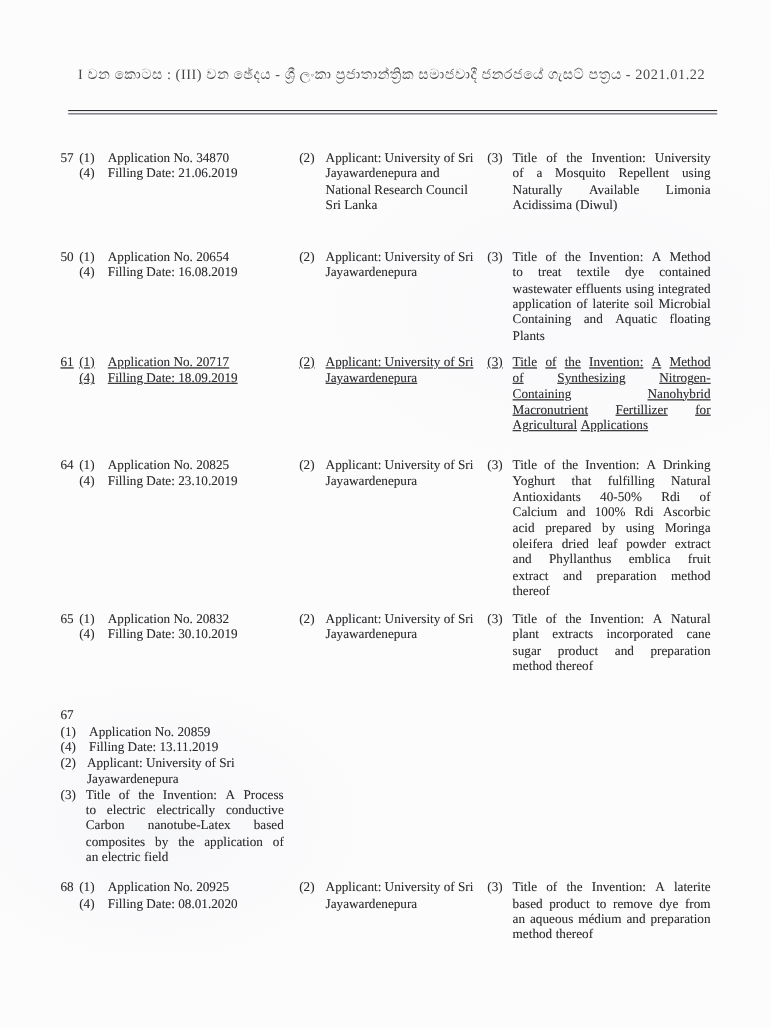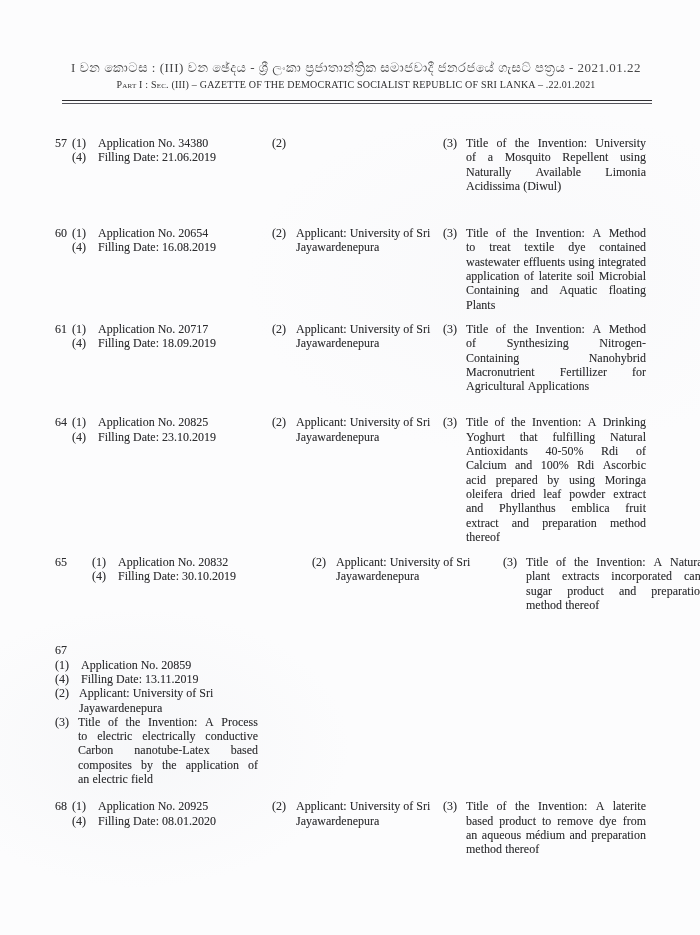--- a/index.html
+++ b/index.html
@@ -29,59 +29,59 @@
     position:absolute; top:100px; left:62px; right:48px; height:2px;
     border-top:1.7px solid #2f2f33; border-bottom:.8px solid #55555c;
   }
   .entries { position:absolute; top:136px; left:55px; right:0; }
   .entry {
     display:flex; font-size:12px; line-height:14.3px; color:#2d2d2f;
     text-shadow:0 0 .5px rgba(70,70,75,.35);
   }
   .entry:nth-child(1){ margin-bottom:33px; }
   .entry:nth-child(2){ margin-bottom:10px; }
-  .entry:nth-child(3){ margin-bottom:22px; }
+  .entry:nth-child(3){ margin-bottom:22px;text-decoration:underline; }
   .entry:nth-child(4){ margin-bottom:11px; }
-  .entry:nth-child(5){ margin-bottom:31px;gap:20px; }
+  .entry:nth-child(5){ margin-bottom:31px; }
   .entry:nth-child(6){ margin-bottom:13px;flex-direction:column; }
   .num { width:17px; flex:none; }
   .c1 { width:200px; flex:none; display:grid; grid-template-columns:26px 1fr; align-content:start; }
   .c2 { width:171px; flex:none; display:flex; align-items:flex-start; }
   .c2 .lbl { width:24px; flex:none; }
   .c2 .txt { width:136px; flex:none; }
   .c3 { flex:none; display:flex; align-items:flex-start; }
   .c3 .lbl { width:23px; flex:none; }
   .c3 .txt { width:180px; flex:none; }
   .jl { display:flex; justify-content:space-between;text-align:center; }
   .jl.last { justify-content:flex-start; gap:3.2px; }
   .jl span { white-space:nowrap; }
 </style>
 </head>
 <body>
 
 <div class="page">
 
   <div class="hdr">
     <div class="sinhala">I වන කොටස : (III) වන ඡේදය - ශ්‍රී ලංකා ප්‍රජාතාන්ත්‍රික සමාජවාදී ජනරජයේ ගැසට් පත්‍රය - 2021.01.22</div>
-    <div class="engline">Part I : Sec. (III) – GAZETTE OF THE DEMOCRATIC SOCIALIST REPUBLIC OF SRI LANKA – .22.01.2021</div>
   </div>
 
   <div class="rule"></div>
 
   <div class="entries">
       <div class="entry">
       <div class="num">57</div>
       <div class="c1">
         <div class="lbl">(1)</div>
-        <div class="txt">Application No. 34380</div>
+        <div class="txt">Application No. 34870</div>
         <div class="lbl">(4)</div>
         <div class="txt">Filling Date: 21.06.2019</div>
       </div>
       <div class="c2">
         <div class="lbl">(2)</div>
+        <div class="txt">Applicant: University of Sri Jayawardenepura and National Research Council Sri Lanka</div>
       </div>
       <div class="c3">
         <div class="lbl">(3)</div>
         <div class="txt">
             <div class="jl">
               <span>Title</span>
               <span>of</span>
               <span>the</span>
               <span>Invention:</span>
               <span>University</span>
@@ -99,21 +99,21 @@
               <span>Limonia</span>
             </div>
             <div class="jl last">
               <span>Acidissima</span>
               <span>(Diwul)</span>
             </div>
           </div>
       </div>
     </div>
       <div class="entry">
-      <div class="num">60</div>
+      <div class="num">50</div>
       <div class="c1">
         <div class="lbl">(1)</div>
         <div class="txt">Application No. 20654</div>
         <div class="lbl">(4)</div>
         <div class="txt">Filling Date: 16.08.2019</div>
       </div>
       <div class="c2">
         <div class="lbl">(2)</div>
         <div class="txt">Applicant: University of Sri Jayawardenepura</div>
       </div>

